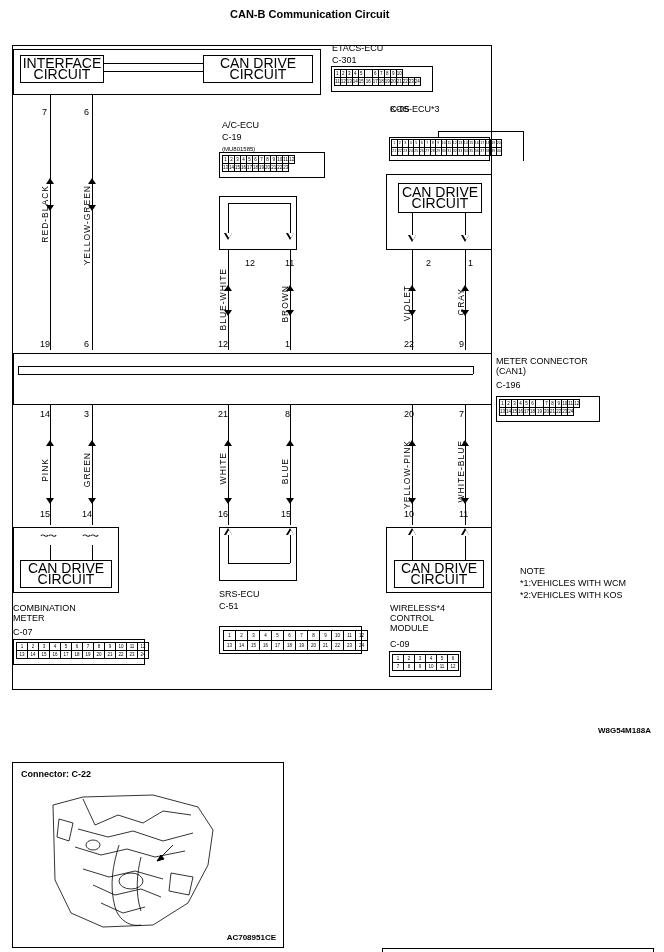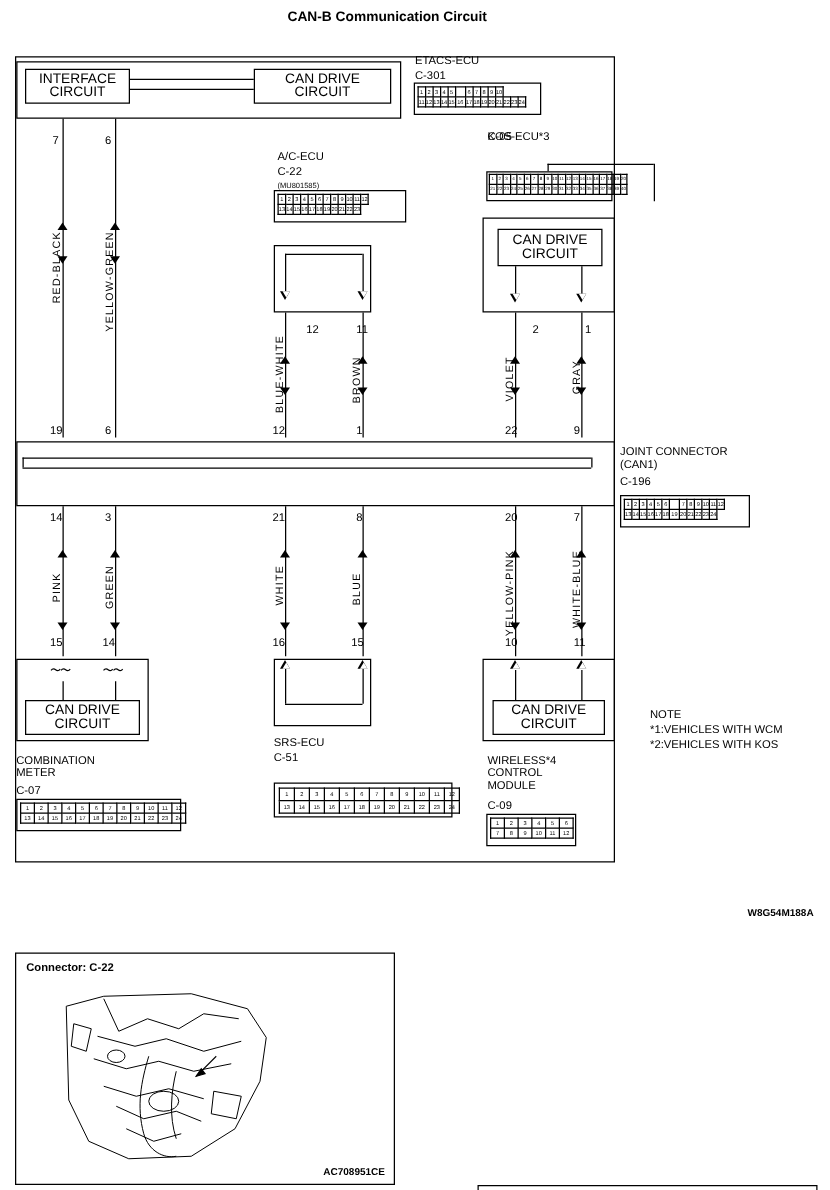--- a/index.html
+++ b/index.html
@@ -6,21 +6,21 @@
   body{width:664px;height:952px;position:relative;font-family:"Liberation Sans",sans-serif;color:#000;}
   .abs{position:absolute;}
   .title{font-size:11px;font-weight:bold;}
   .lbl{font-size:9px;line-height:10px;white-space:pre;}
   .tiny{font-size:6px;line-height:7px;white-space:pre;}
   .vert{writing-mode:vertical-rl;transform:rotate(180deg);font-size:8.5px;letter-spacing:1px;white-space:nowrap;}
   .box{border:1px solid #000;box-sizing:border-box;}
   .hline{background:#000;height:1px;}
   .vline{background:#000;width:1px;}
   .bigframe{border:1px solid #000;box-sizing:border-box;}
-  .ecu-box{border:1px solid #000;box-sizing:border-box;display:flex;align-items:center;justify-content:center;text-align:center;font-size:11px;line-height:11px;}
+  .ecu-box{border:1px solid #000;box-sizing:border-box;display:flex;align-items:center;justify-content:center;text-align:center;font-size:14px;line-height:11px;}
   table.conn{border-collapse:collapse;}
   table.conn td{border:1px solid #000;font-size:4.5px;text-align:center;padding:0;height:7px;line-height:7px;font-family:"Liberation Sans",sans-serif;}
   .photo{border:1px solid #000;box-sizing:border-box;background:#fff;position:relative;}
   .photo-title{font-size:9px;font-weight:bold;position:absolute;top:6px;left:8px;}
   .photo-code{font-size:8px;font-weight:bold;position:absolute;bottom:5px;right:7px;}
   .sketch{position:absolute;}
   .arrowdn{width:0;height:0;border-left:4px solid transparent;border-right:4px solid transparent;border-top:6px solid #000;}
   .arrowup{width:0;height:0;border-left:4px solid transparent;border-right:4px solid transparent;border-bottom:6px solid #000;}
   .tri-out{width:9px;height:7px;position:relative;}
   .tri-out:before{content:"";position:absolute;left:0;top:0;width:0;height:0;border-left:4.5px solid transparent;border-right:4.5px solid transparent;border-top:7px solid #000;}
@@ -78,21 +78,21 @@
           <td>21</td>
           <td>22</td>
           <td>23</td>
           <td>24</td>
         </tr>
       </tbody>
     </table>
 </div>
 
 <div class="abs lbl" style="left:222px;top:120px;">A/C-ECU</div>
-<div class="abs lbl" style="left:222px;top:132px;">C-22</div>
+<div class="abs lbl" style="left:222px;top:132px;">C-19</div>
 <div class="abs tiny" style="left:222px;top:146px;">(MU801585)</div>
 <div class="abs box" style="left:219px;top:152px;width:106px;height:26px;"></div>
 <div class="abs" style="left:222px;top:155px;">
   <table class="conn">
       <tbody>
         <tr>
           <td>1</td>
           <td>2</td>
           <td>3</td>
           <td>4</td>
@@ -259,21 +259,21 @@
   </div>
 <div class="abs" style="left:461px;top:310px;">
     <div class="arrowdn"></div>
   </div>
 
 <div class="abs box" style="left:13px;top:353px;width:479px;height:52px;"></div>
 <div class="abs hline" style="left:18px;top:366px;width:455px;"></div>
 <div class="abs hline" style="left:18px;top:374px;width:455px;"></div>
 <div class="abs vline" style="left:18px;top:366px;height:8px;"></div>
 <div class="abs vline" style="left:473px;top:366px;height:8px;"></div>
-<div class="abs lbl" style="left:496px;top:356px;white-space:pre;">JOINT CONNECTOR
+<div class="abs lbl" style="left:496px;top:356px;white-space:pre;">METER CONNECTOR
 (CAN1)</div>
 <div class="abs lbl" style="left:496px;top:380px;">C-196</div>
 <div class="abs box" style="left:496px;top:396px;width:104px;height:26px;"></div>
 <div class="abs" style="left:499px;top:399px;">
   <table class="conn">
       <tbody>
         <tr>
           <td>1</td>
           <td>2</td>
           <td>3</td>
@@ -510,21 +510,21 @@
       </tbody>
     </table>
 </div>
 
 <div class="abs lbl" style="left:520px;top:566px;">NOTE</div>
 <div class="abs lbl" style="left:520px;top:578px;">*1:VEHICLES WITH WCM</div>
 <div class="abs lbl" style="left:520px;top:590px;">*2:VEHICLES WITH KOS</div>
 
 <div class="abs code" style="left:598px;top:726px;">W8G54M188A</div>
 
-<div class="abs photo" style="left:12px;top:762px;width:304px;height:186px;">
+<div class="abs photo" style="left:12px;top:762px;width:272px;height:186px;">
   <div class="photo-title">Connector: C-22</div>
   <svg class="sketch" width="250" height="152" viewBox="0 0 250 152" style="left:10px;top:22px;">
     <g fill="none" stroke="#000" stroke-width="0.8">
       <path d="M30 20 L60 12 L130 10 L175 22 L190 45 L185 80 L165 118 L130 140 L80 142 L48 128 L32 95 Z"></path>
       <path d="M60 14 L72 40 L95 30 L120 38 L140 26 L168 30"></path>
       <path d="M55 44 L85 52 L110 46 L140 56 L170 48"></path>
       <path d="M52 62 L78 70 L104 64 L132 72 L162 66"></path>
       <path d="M60 84 L86 92 L112 86 L140 94"></path>
       <path d="M70 100 L92 110 L118 104 L138 112"></path>
       <path d="M78 118 L100 128 L122 122"></path>

